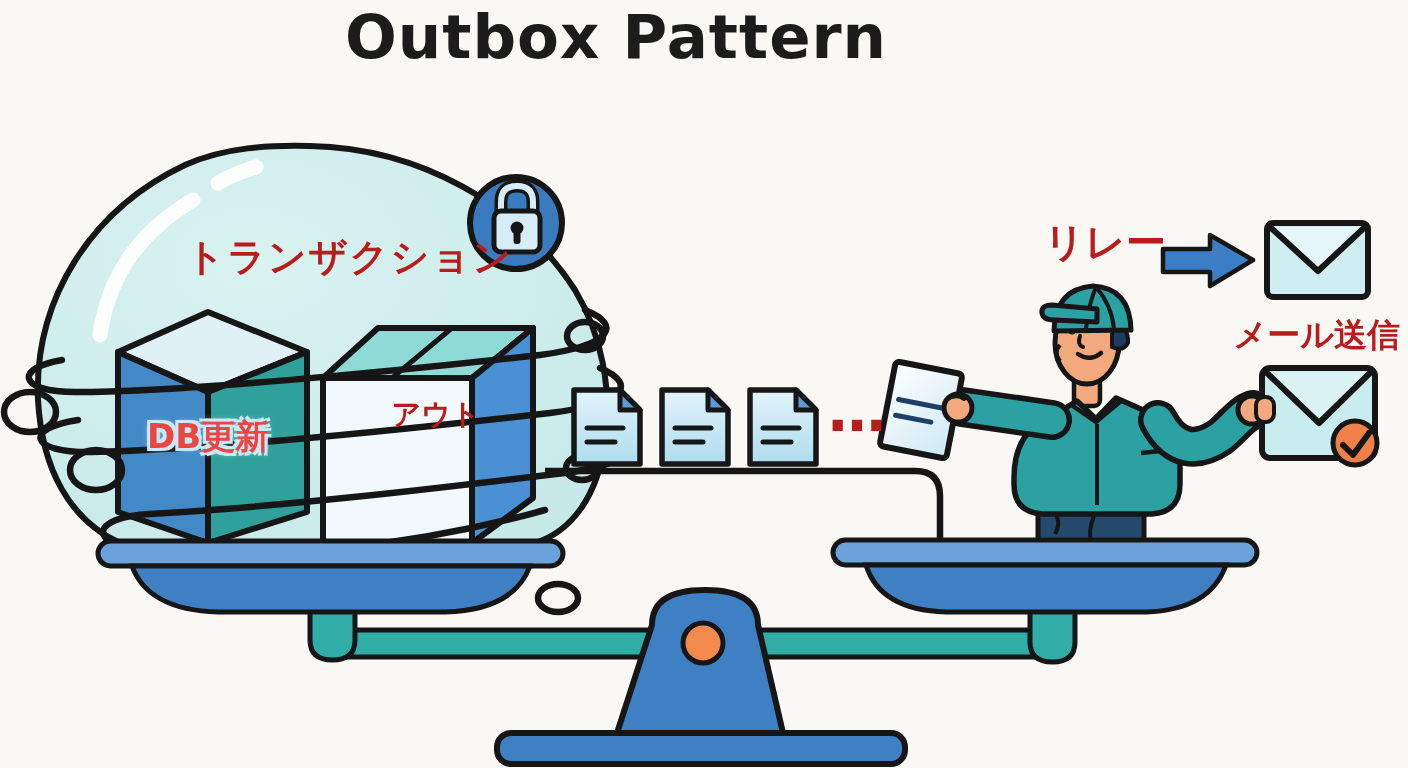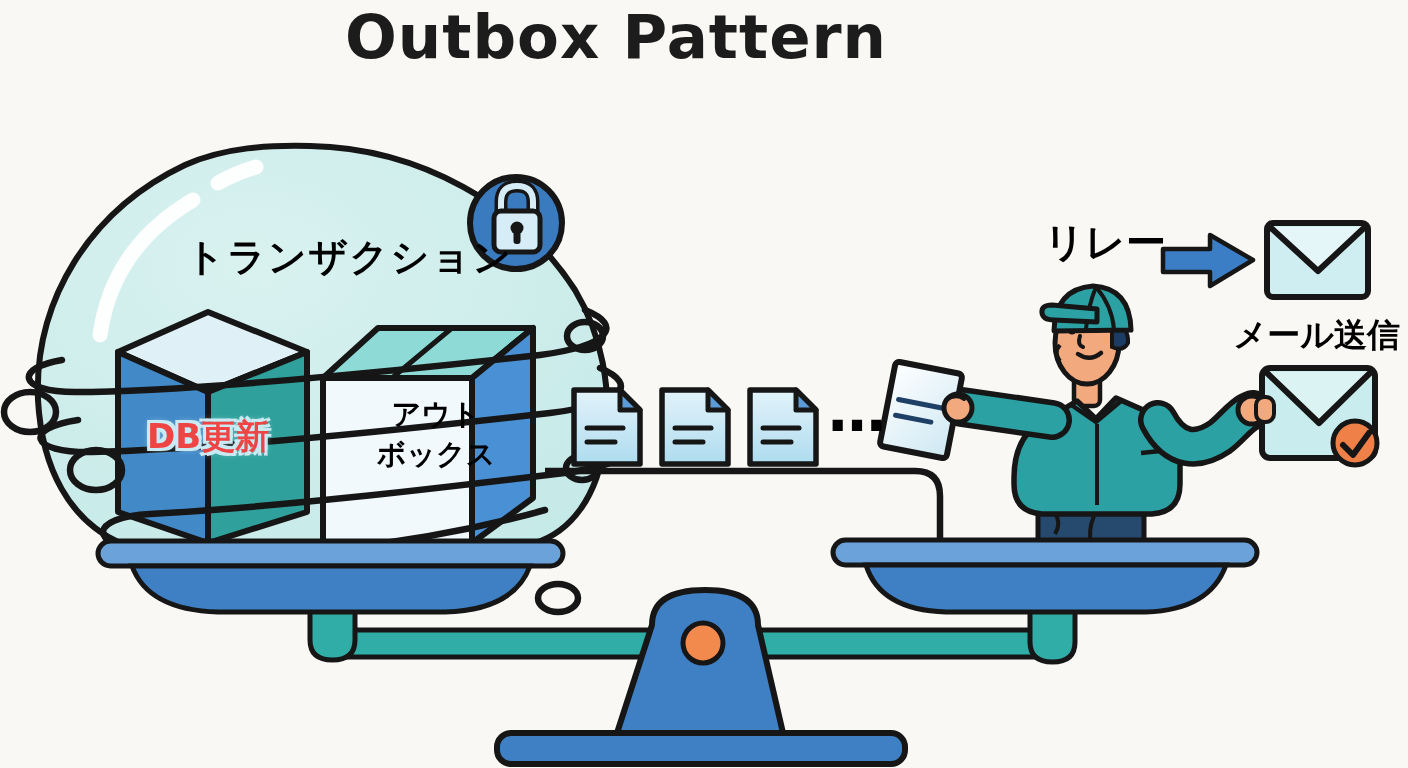--- a/index.html
+++ b/index.html
@@ -1,20 +1,20 @@
 <!DOCTYPE html>
 <html><head>
 <meta charset="utf-8">
 <style>
   html,body{margin:0;padding:0;}
   body{width:1408px;height:768px;overflow:hidden;background:#faf8f4;
        font-family:"DejaVu Sans","Liberation Sans",sans-serif;}
   .stage{position:relative;width:1232px;height:768px;background:#faf8f4;}
   .stage svg{position:absolute;left:0;top:0;}
-  .label{position:absolute;color:#000000;font-weight:bold;line-height:1.15;white-space:nowrap;}
+  .label{position:absolute;color:#b91c1c;font-weight:bold;line-height:1.15;white-space:nowrap;}
   .title{left:0;top:2px;width:100%;text-align:center;font-size:61px;font-weight:600;
          letter-spacing:1px;color:#1c1c1c;}
   .transaction{left:186px;top:236px;font-size:38px;letter-spacing:2px;}
   .dblabel{left:147px;top:417px;font-size:34px;color:#ef4444;
            text-shadow:-3px -3px 0 #c9e9f3,3px -3px 0 #c9e9f3,-3px 3px 0 #c9e9f3,
                         3px 3px 0 #c9e9f3,0 0 7px #c9e9f3;}
   .outboxlabel{left:320px;top:394px;width:150px;text-align:center;font-size:29px;
                line-height:40px;white-space:normal;margin-left:41px;}
   .relaylabel{left:1044px;top:219px;font-size:40px;}
   .maillabel{left:1228px;top:316px;width:172px;text-align:right;font-size:33px;}
@@ -191,18 +191,18 @@
   </g>
   <g>
     <circle cx="1252" cy="410" r="14" fill="#f3a97e" stroke="#161616" stroke-width="5"></circle>
     <rect x="1256" y="397" width="18" height="25" rx="8" fill="#f3a97e" stroke="#161616" stroke-width="4"></rect>
   </g>
 </svg>
 
 <div class="label title">Outbox Pattern</div>
 <div class="label transaction">トランザクション</div>
 <div class="label dblabel">DB更新</div>
-<div class="label outboxlabel"><span>アウト</span><br><span>ボックス</span></div>
+<div class="label outboxlabel"><span>アウト</span><br></div>
 <div class="label ellipsis">…</div>
 <div class="label relaylabel">リレー</div>
 <div class="label maillabel">メール送信</div>
 
 </div>
 
 </body></html>

